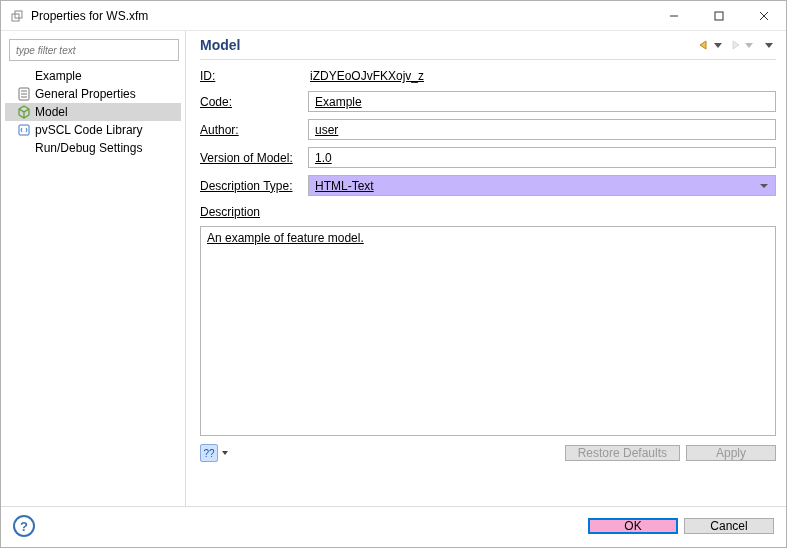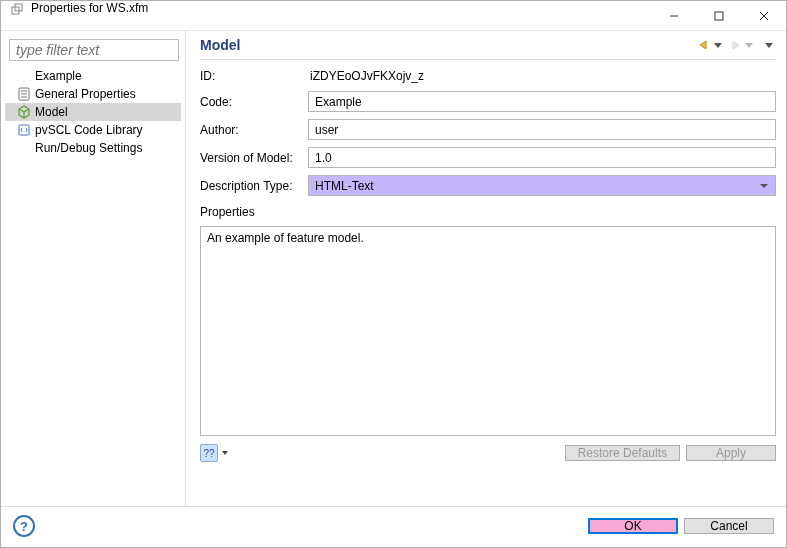--- a/index.html
+++ b/index.html
@@ -17,21 +17,21 @@
     border: 1px solid #b0b0b0;
     display: flex;
     flex-direction: column;
     box-shadow: 0 4px 16px rgba(0,0,0,0.25);
     margin: 0;
   }
   
   .titlebar {
     height: 30px;
     display: flex;
-    align-items: flex-start;
+    align-items: center;
     padding: 0 0 0 8px;
     background: #fff;
     border-bottom: 1px solid #e8e8e8;
   }
   .titlebar .icon-box {
     width: 16px; height: 16px; margin-right: 6px;
     display: flex; align-items: center; justify-content: center;
   }
   .titlebar .title { flex: 1; font-size: 12px; }
   .winbtn {
@@ -52,21 +52,21 @@
     border-right: 1px solid #ddd;
     padding: 6px 4px;
     display: flex;
     flex-direction: column;
   }
   .filter-input {
     width: 170px;
     height: 22px;
     border: 1px solid #bcbcbc;
     padding: 2px 6px;
-    font-size: 14px;
+    font-size: 10px;
     font-style: italic;
     color: #777;
     margin: 2px 4px 6px 4px;
   }
   .tree { list-style: none; margin: 0; padding: 0; }
   .tree li {
     padding: 2px 4px 2px 30px;
     position: relative;
     white-space: nowrap;
     cursor: default;
@@ -104,20 +104,21 @@
     gap:1px;
   }
   .nav-arrow svg { display:block; }
   .nav-arrow.disabled { opacity: 0.4; }
   .form {
     display: grid;
     grid-template-columns: 100px 1fr;
     column-gap: 8px;
     row-gap: 7px;
     align-items: center;
+    text-decoration: underline;
   }
   .form label { font-size: 12px; }
   .form .static { padding: 1px 2px; }
   .txt {
     width: 100%;
     height: 21px;
     border: 1px solid #b5b5b5;
     padding: 1px 6px;
     font-size: 12px;
     font-family: inherit;
@@ -318,21 +319,21 @@
         <input class="txt" value="user" style="">
 
         <label>Version of Model:</label>
         <input class="txt" value="1.0" style="">
 
         <label>Description Type:</label>
         <div class="sel">
           <span>HTML-Text</span>
         </div>
 
-        <label class="desc-label">Properties</label>
+        <label class="desc-label">Description</label>
         <div></div>
         <textarea class="desc-area" style="">An example of feature model.</textarea>
       </div>
 
       <div class="content-footer">
         <div class="help-small">
           <span>??</span>
         </div>
         <span class="dd-tri"></span>
         <div class="spacer"></div>

